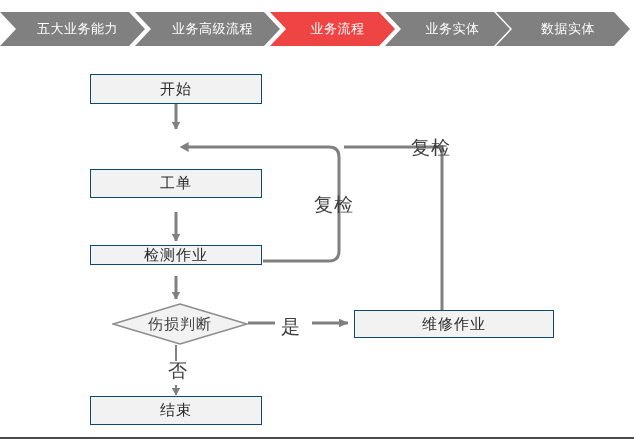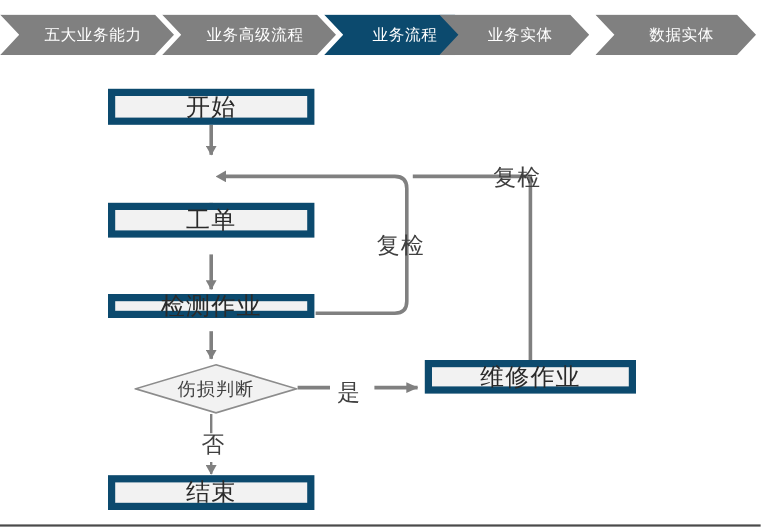--- a/index.html
+++ b/index.html
@@ -35,41 +35,41 @@
     justify-content: center;
     color: #ffffff;
     font-size: 13px;
     font-weight: normal;
     letter-spacing: 0.5px;
     box-sizing: border-box;
     -webkit-clip-path: polygon(0 0, calc(100% - 16px) 0, 100% 50%, calc(100% - 16px) 100%, 0 100%, 16px 50%);
     clip-path: polygon(0 0, calc(100% - 16px) 0, 100% 50%, calc(100% - 16px) 100%, 0 100%, 16px 50%);
   }
   .crumb.gray { background: #808080; }
-  .crumb.blue { background: #0c4a6e; }
+  .crumb.blue { background: #ef4444; }
   .crumb .crumb-label { padding-left: 10px; }
 
   
   #flow {
     position: absolute;
     left: 0;
     top: 0;
     width: 634px;
     height: 439px;
   }
   .node {
     position: absolute;
     background: #f2f2f2;
-    border: 6px solid #0c4a6e;
+    border: 1px solid #0c4a6e;
     box-sizing: border-box;
     display: flex;
     align-items: center;
     justify-content: center;
     color: #2a2a2a;
-    font-size: 20px;
+    font-size: 15px;
     letter-spacing: 1px;
   }
   .diamond-wrap {
     position: absolute;
     display: flex;
     align-items: center;
     justify-content: center;
   }
   .diamond-label {
     position: relative;
@@ -103,21 +103,21 @@
   <div id="breadcrumb">
     <div class="crumb gray" style="left:0px;width:145px;">
       <span class="crumb-label">五大业务能力</span>
     </div>
     <div class="crumb gray" style="left:135px;width:145px;text-align:right;">
       <span class="crumb-label">业务高级流程</span>
     </div>
     <div class="crumb blue" style="left:270px;width:125px;">
       <span class="crumb-label">业务流程</span>
     </div>
-    <div class="crumb gray" style="left:366px;width:125px;">
+    <div class="crumb gray" style="left:385px;width:125px;">
       <span class="crumb-label">业务实体</span>
     </div>
     <div class="crumb gray" style="left:496px;width:134px;">
       <span class="crumb-label">数据实体</span>
     </div>
   </div>
 
   <div id="flow">
 
     <svg class="wires" viewBox="0 0 634 439">
@@ -165,21 +165,21 @@
       <span>检测作业</span>
     </div>
 
     <div class="diamond-wrap" style="left:112px;top:303px;width:136px;height:42px;">
       <svg width="136" height="42" viewBox="0 0 136 42" style="position:absolute;left:0;top:0;">
         <polygon points="68,1 135,21 68,41 1,21" fill="#f2f2f2" stroke="#8c8c8c" stroke-width="1.4"></polygon>
       </svg>
       <span class="diamond-label">伤损判断</span>
     </div>
 
-    <div class="node" style="left:354px;top:300px;width:176px;height:28px;">
+    <div class="node" style="left:354px;top:310px;width:200px;height:28px;">
       <span>维修作业</span>
     </div>
 
     <div class="node" style="left:90px;top:396px;width:172px;height:29px;">
       <span>结束</span>
     </div>
 
     <div class="edge-label" style="left:314px;top:192px;">复检</div>
 
     <div class="edge-label" style="left:411px;top:135px;">复检</div>

